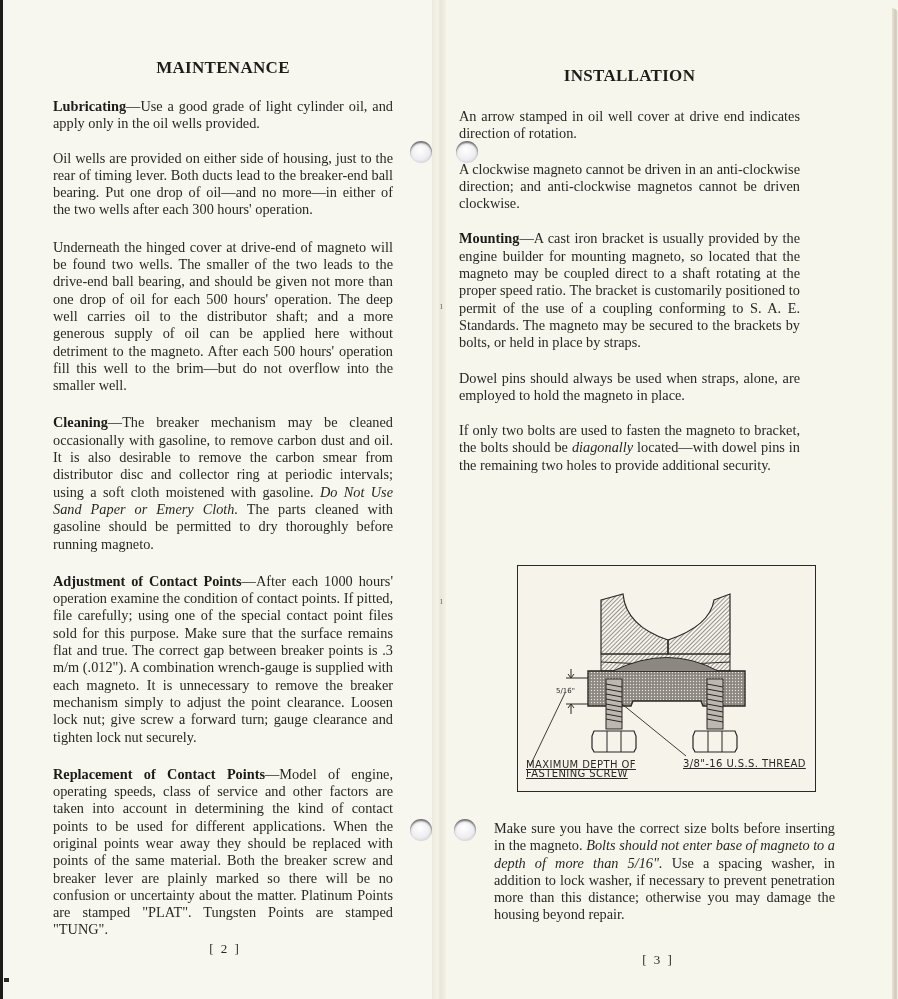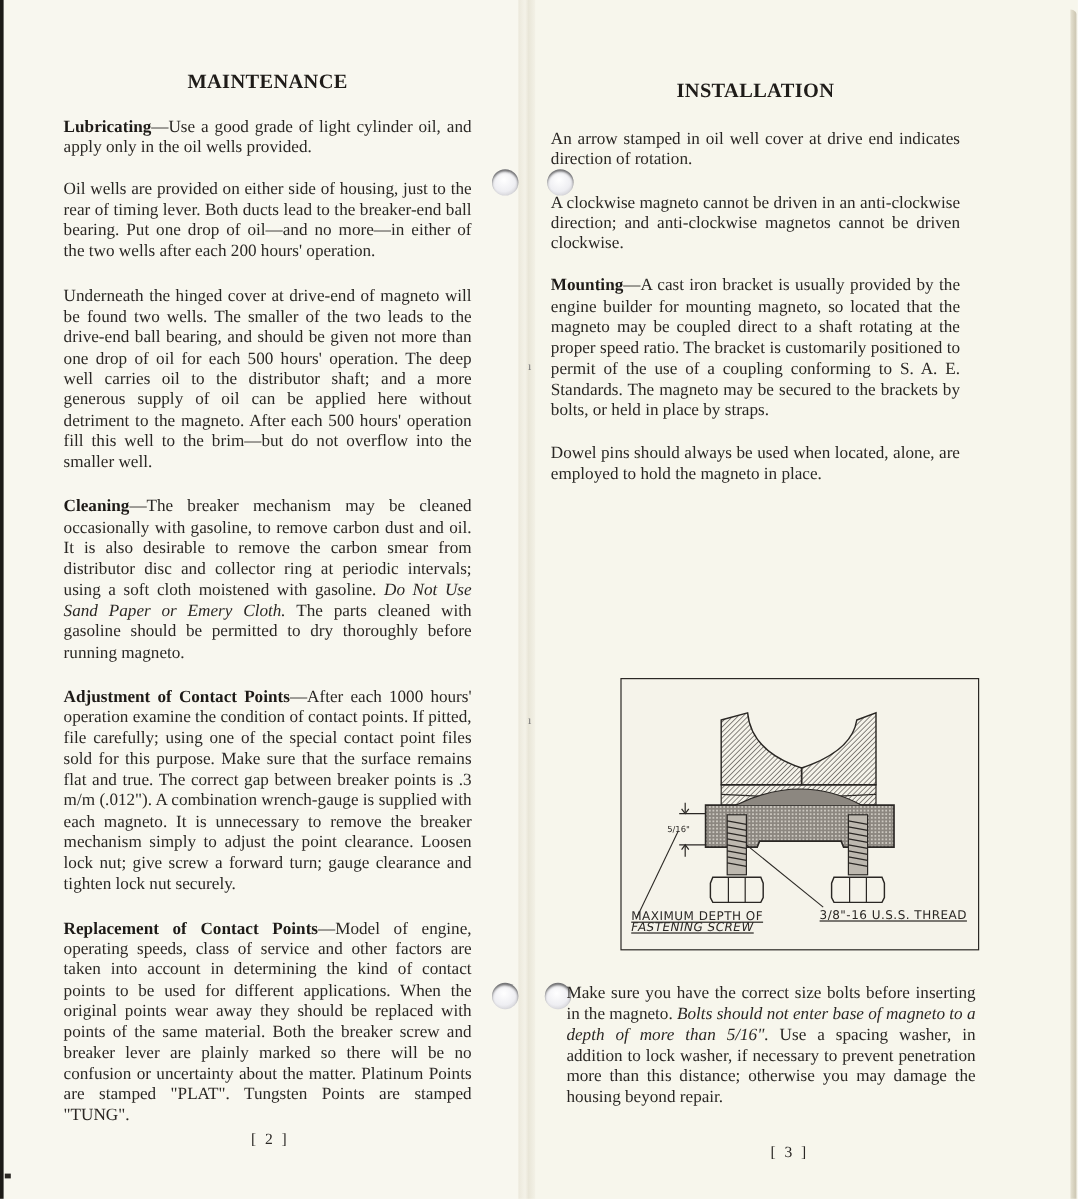--- a/index.html
+++ b/index.html
@@ -83,38 +83,39 @@
   <div class="hole" style="left:410px; top:141px;"></div>
   <div class="hole" style="left:456px; top:141px;"></div>
   <div class="hole" style="left:410px; top:819px;"></div>
   <div class="hole" style="left:454px; top:819px;"></div>
 
   <div class="col col-left">
     <h1>MAINTENANCE</h1>
 
     <p><b>Lubricating</b><span>—Use a good grade of light cylinder oil, and apply only in the oil wells provided.</span></p>
 
-    <p style="margin-bottom:20px;">Oil wells are provided on either side of housing, just to the rear of timing lever. Both ducts lead to the breaker-end ball bearing. Put one drop of oil—and no more—in either of the two wells after each 200 hours' operation.</p>
+    <p style="margin-bottom:20px;">Oil wells are provided on either side of housing, just to the rear of timing lever. Both ducts lead to the breaker-end ball bearing. Put one drop of oil—and no more—in either of the two wells after each 300 hours' operation.</p>
 
     <p style="margin-bottom:20px;">Underneath the hinged cover at drive-end of magneto will be found two wells. The smaller of the two leads to the drive-end ball bearing, and should be given not more than one drop of oil for each 500 hours' operation. The deep well carries oil to the distributor shaft; and a more generous supply of oil can be applied here without detriment to the magneto. After each 500 hours' operation fill this well to the brim—but do not overflow into the smaller well.</p>
 
     <p style="margin-bottom:20px;"><b>Cleaning</b><span>—The breaker mechanism may be cleaned occasionally with gasoline, to remove carbon dust and oil. It is also desirable to remove the carbon smear from distributor disc and collector ring at periodic intervals; using a soft cloth moistened with gasoline. </span><i>Do Not Use Sand Paper or Emery Cloth.</i><span> The parts cleaned with gasoline should be permitted to dry thoroughly before running magneto.</span></p>
 
     <p style="margin-bottom:20px;"><b>Adjustment of Contact Points</b><span>—After each 1000 hours' operation examine the condition of contact points. If pitted, file carefully; using one of the special contact point files sold for this purpose. Make sure that the surface remains flat and true. The correct gap between breaker points is .3 m/m (.012"). A combination wrench-gauge is supplied with each magneto. It is unnecessary to remove the breaker mechanism simply to adjust the point clearance. Loosen lock nut; give screw a forward turn; gauge clearance and tighten lock nut securely.</span></p>
 
     <p><b>Replacement of Contact Points</b><span>—Model of engine, operating speeds, class of service and other factors are taken into account in determining the kind of contact points to be used for different applications. When the original points wear away they should be replaced with points of the same material. Both the breaker screw and breaker lever are plainly marked so there will be no confusion or uncertainty about the matter. Platinum Points are stamped "PLAT". Tungsten Points are stamped "TUNG".</span></p>
   </div>
   <div class="folio" style="left:195px; top:941px;">[ 2 ]</div>
 
   <div class="col col-right">
     <h1 style="margin-bottom:22px;">INSTALLATION</h1>
     <p style="margin-bottom:18px;">An arrow stamped in oil well cover at drive end indicates direction of rotation.</p>
     <p style="margin-bottom:18px;">A clockwise magneto cannot be driven in an anti-clockwise direction; and anti-clockwise magnetos cannot be driven clockwise.</p>
     <p style="margin-bottom:18px;"><b>Mounting</b><span>—A cast iron bracket is usually provided by the engine builder for mounting magneto, so located that the magneto may be coupled direct to a shaft rotating at the proper speed ratio. The bracket is customarily positioned to permit of the use of a coupling conforming to S. A. E. Standards. The magneto may be secured to the brackets by bolts, or held in place by straps.</span></p>
-    <p style="margin-bottom:18px;">Dowel pins should always be used when located, alone, are employed to hold the magneto in place.</p>
+    <p style="margin-bottom:18px;">Dowel pins should always be used when straps, alone, are employed to hold the magneto in place.</p>
+    <p><span>If only two bolts are used to fasten the magneto to bracket, the bolts should be </span><i>diagonally</i><span> located—with dowel pins in the remaining two holes to provide additional security.</span></p>
   </div>
 
   <div class="figure">
     <svg viewBox="0 0 297 225">
       <defs>
         <pattern id="hatch" width="3" height="3" patternUnits="userSpaceOnUse" patternTransform="rotate(45)">
           <line x1="0" y1="0" x2="0" y2="3" stroke="#3a3632" stroke-width="1"></line>
         </pattern>
         <pattern id="cross" width="3" height="3" patternUnits="userSpaceOnUse">
           <rect width="3" height="3" fill="#8c8780"></rect>
@@ -169,25 +170,25 @@
           <line x1="53" y1="139" x2="53" y2="148"></line>
         <path d="M50 108 L53 112 L56 108"></path>
           <path d="M50 142 L53 138 L56 142"></path>
       </g>
 
       <line x1="47" y1="127" x2="12" y2="200" stroke="#2a2724" stroke-width="0.9"></line>
       <line x1="104" y1="138" x2="168" y2="190" stroke="#2a2724" stroke-width="0.9"></line>
     </svg>
     <div class="fig-dim" style="left:38px; top:121px;">5/16"</div>
     <div class="fig-label" style="left:8px; top:194px;">MAXIMUM DEPTH OF</div>
-    <div class="fig-label" style="left:8px; top:203px;font-style:italic;">FASTENING SCREW</div>
+    <div class="fig-label" style="left:8px; top:203px;">FASTENING SCREW</div>
     <div class="fig-label" style="left:165px; top:193px;">3/8"-16 U.S.S. THREAD</div>
   </div>
 
-  <div class="col" style="left:472px; top:820px; width:341px;">
+  <div class="col" style="left:494px; top:820px; width:341px;">
     <p><span>Make sure you have the correct size bolts before inserting in the magneto. </span><i>Bolts should not enter base of magneto to a depth of more than 5/16".</i><span> Use a spacing washer, in addition to lock washer, if necessary to prevent penetration more than this distance; otherwise you may damage the housing beyond repair.</span></p>
   </div>
   <div class="folio" style="left:628px; top:952px;">[ 3 ]</div>
 
   <div class="speck" style="left:4px; top:978px;"></div>
   <div class="fold-mark" style="left:440px; top:300px;">ı</div>
   <div class="fold-mark" style="left:440px; top:595px;">ı</div>
 </div>
 
 </body></html>

